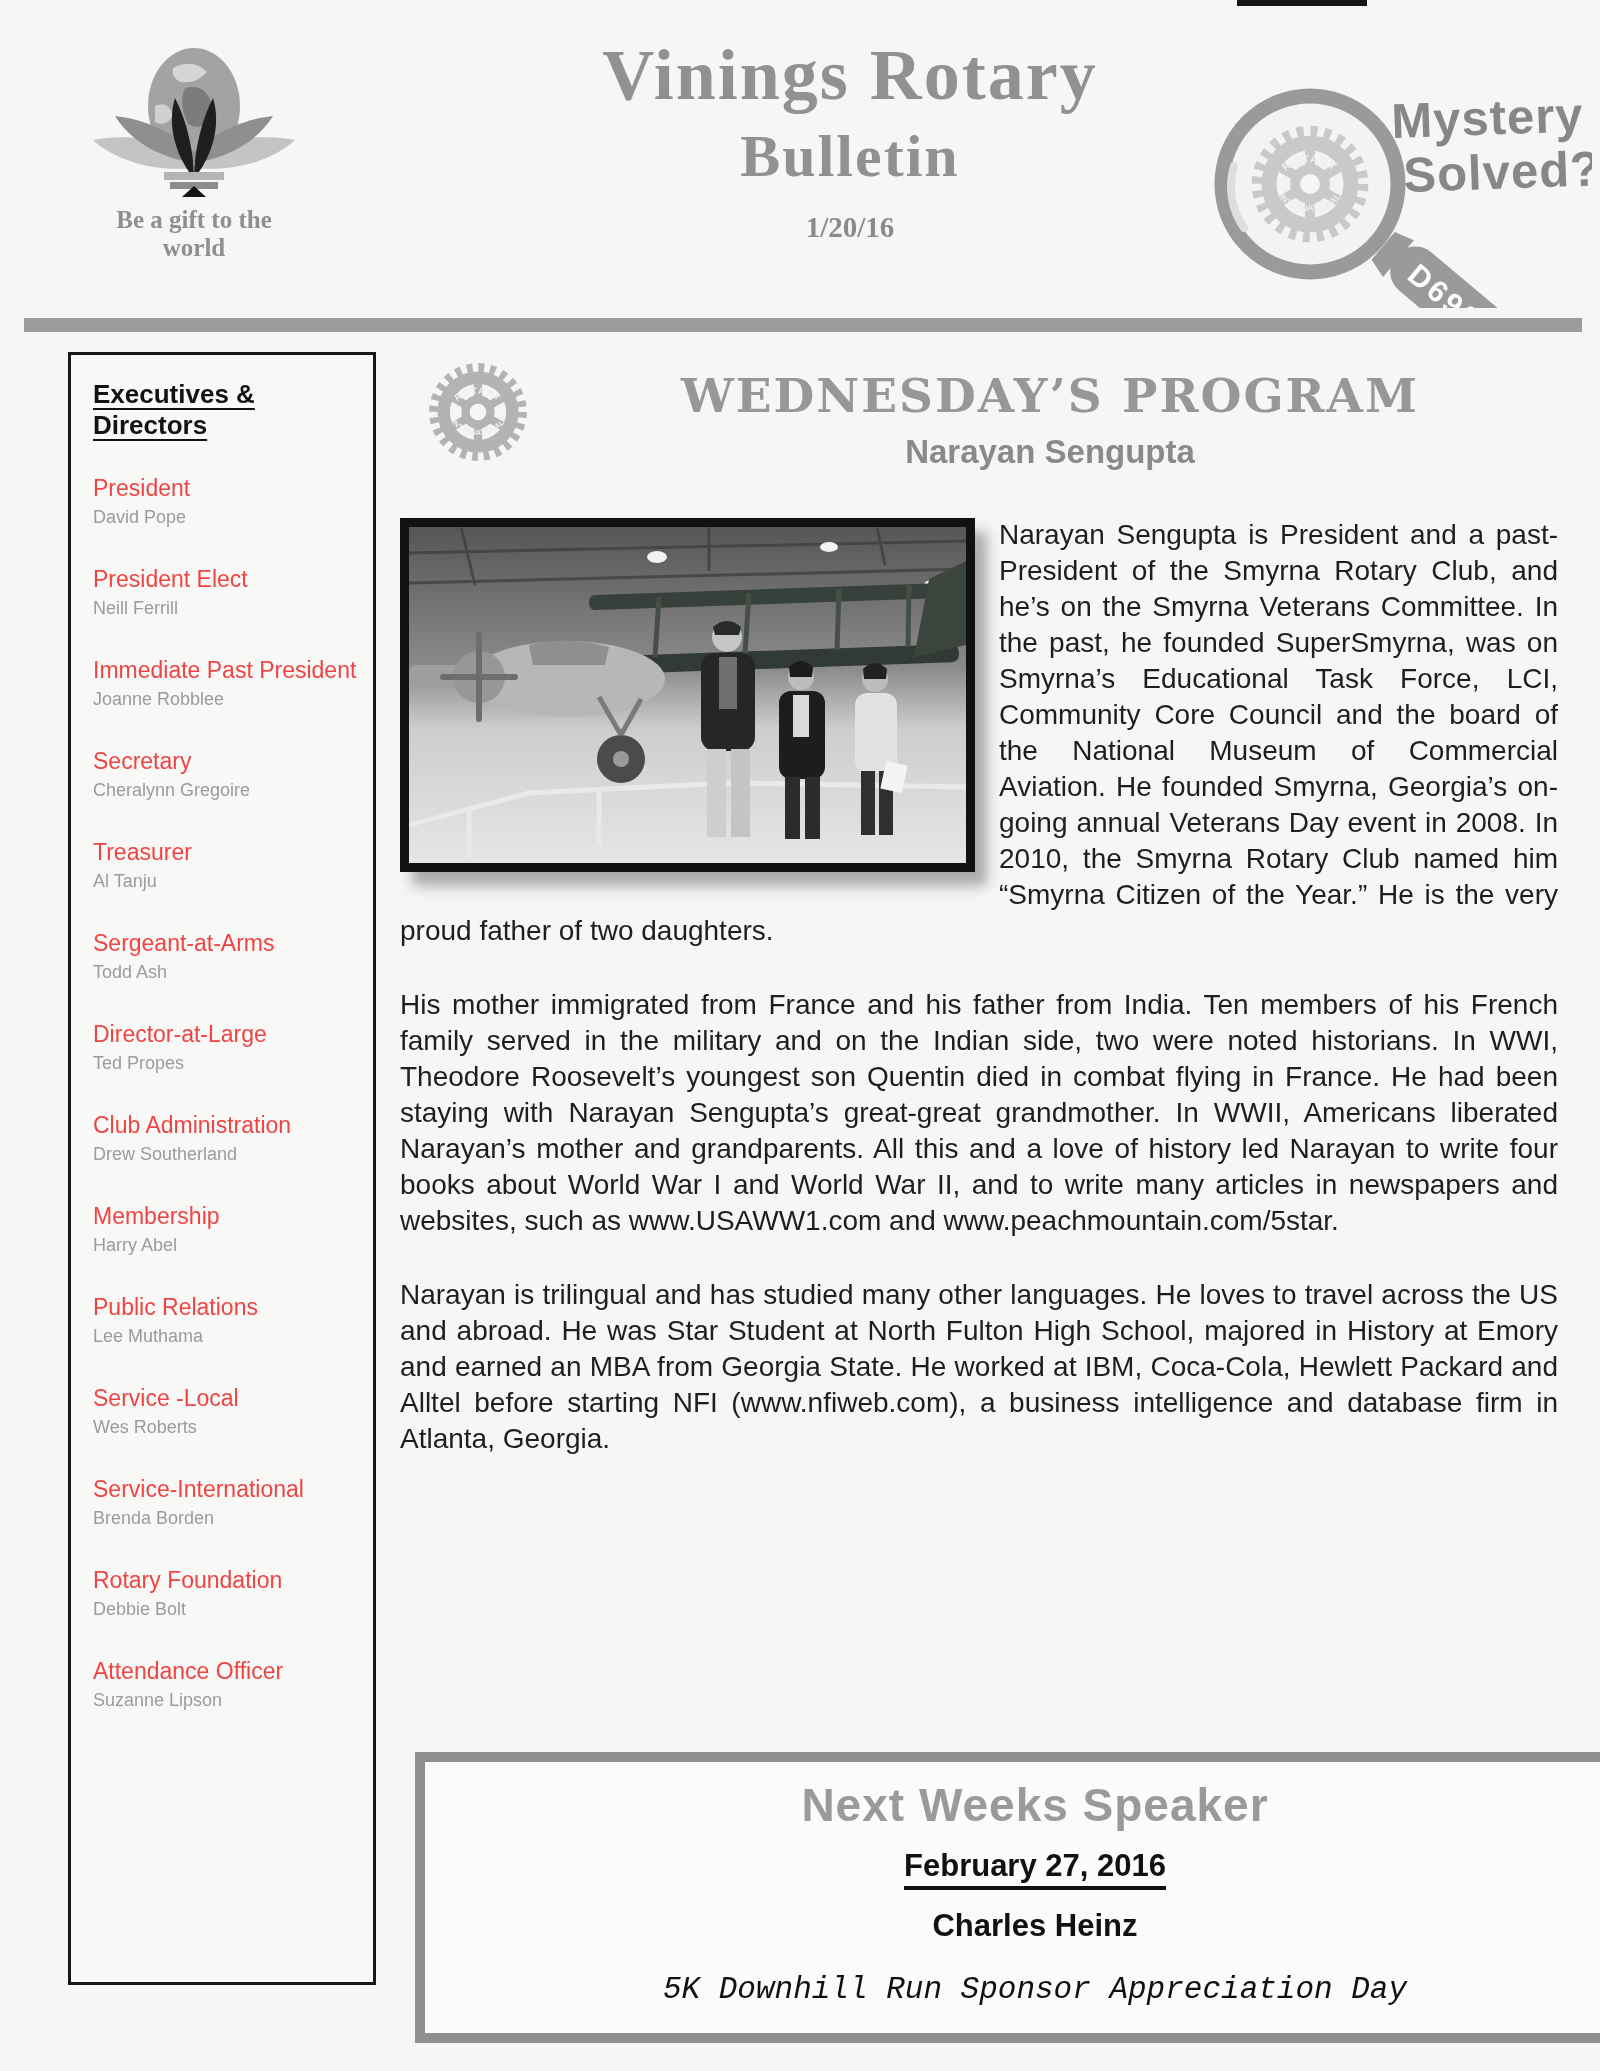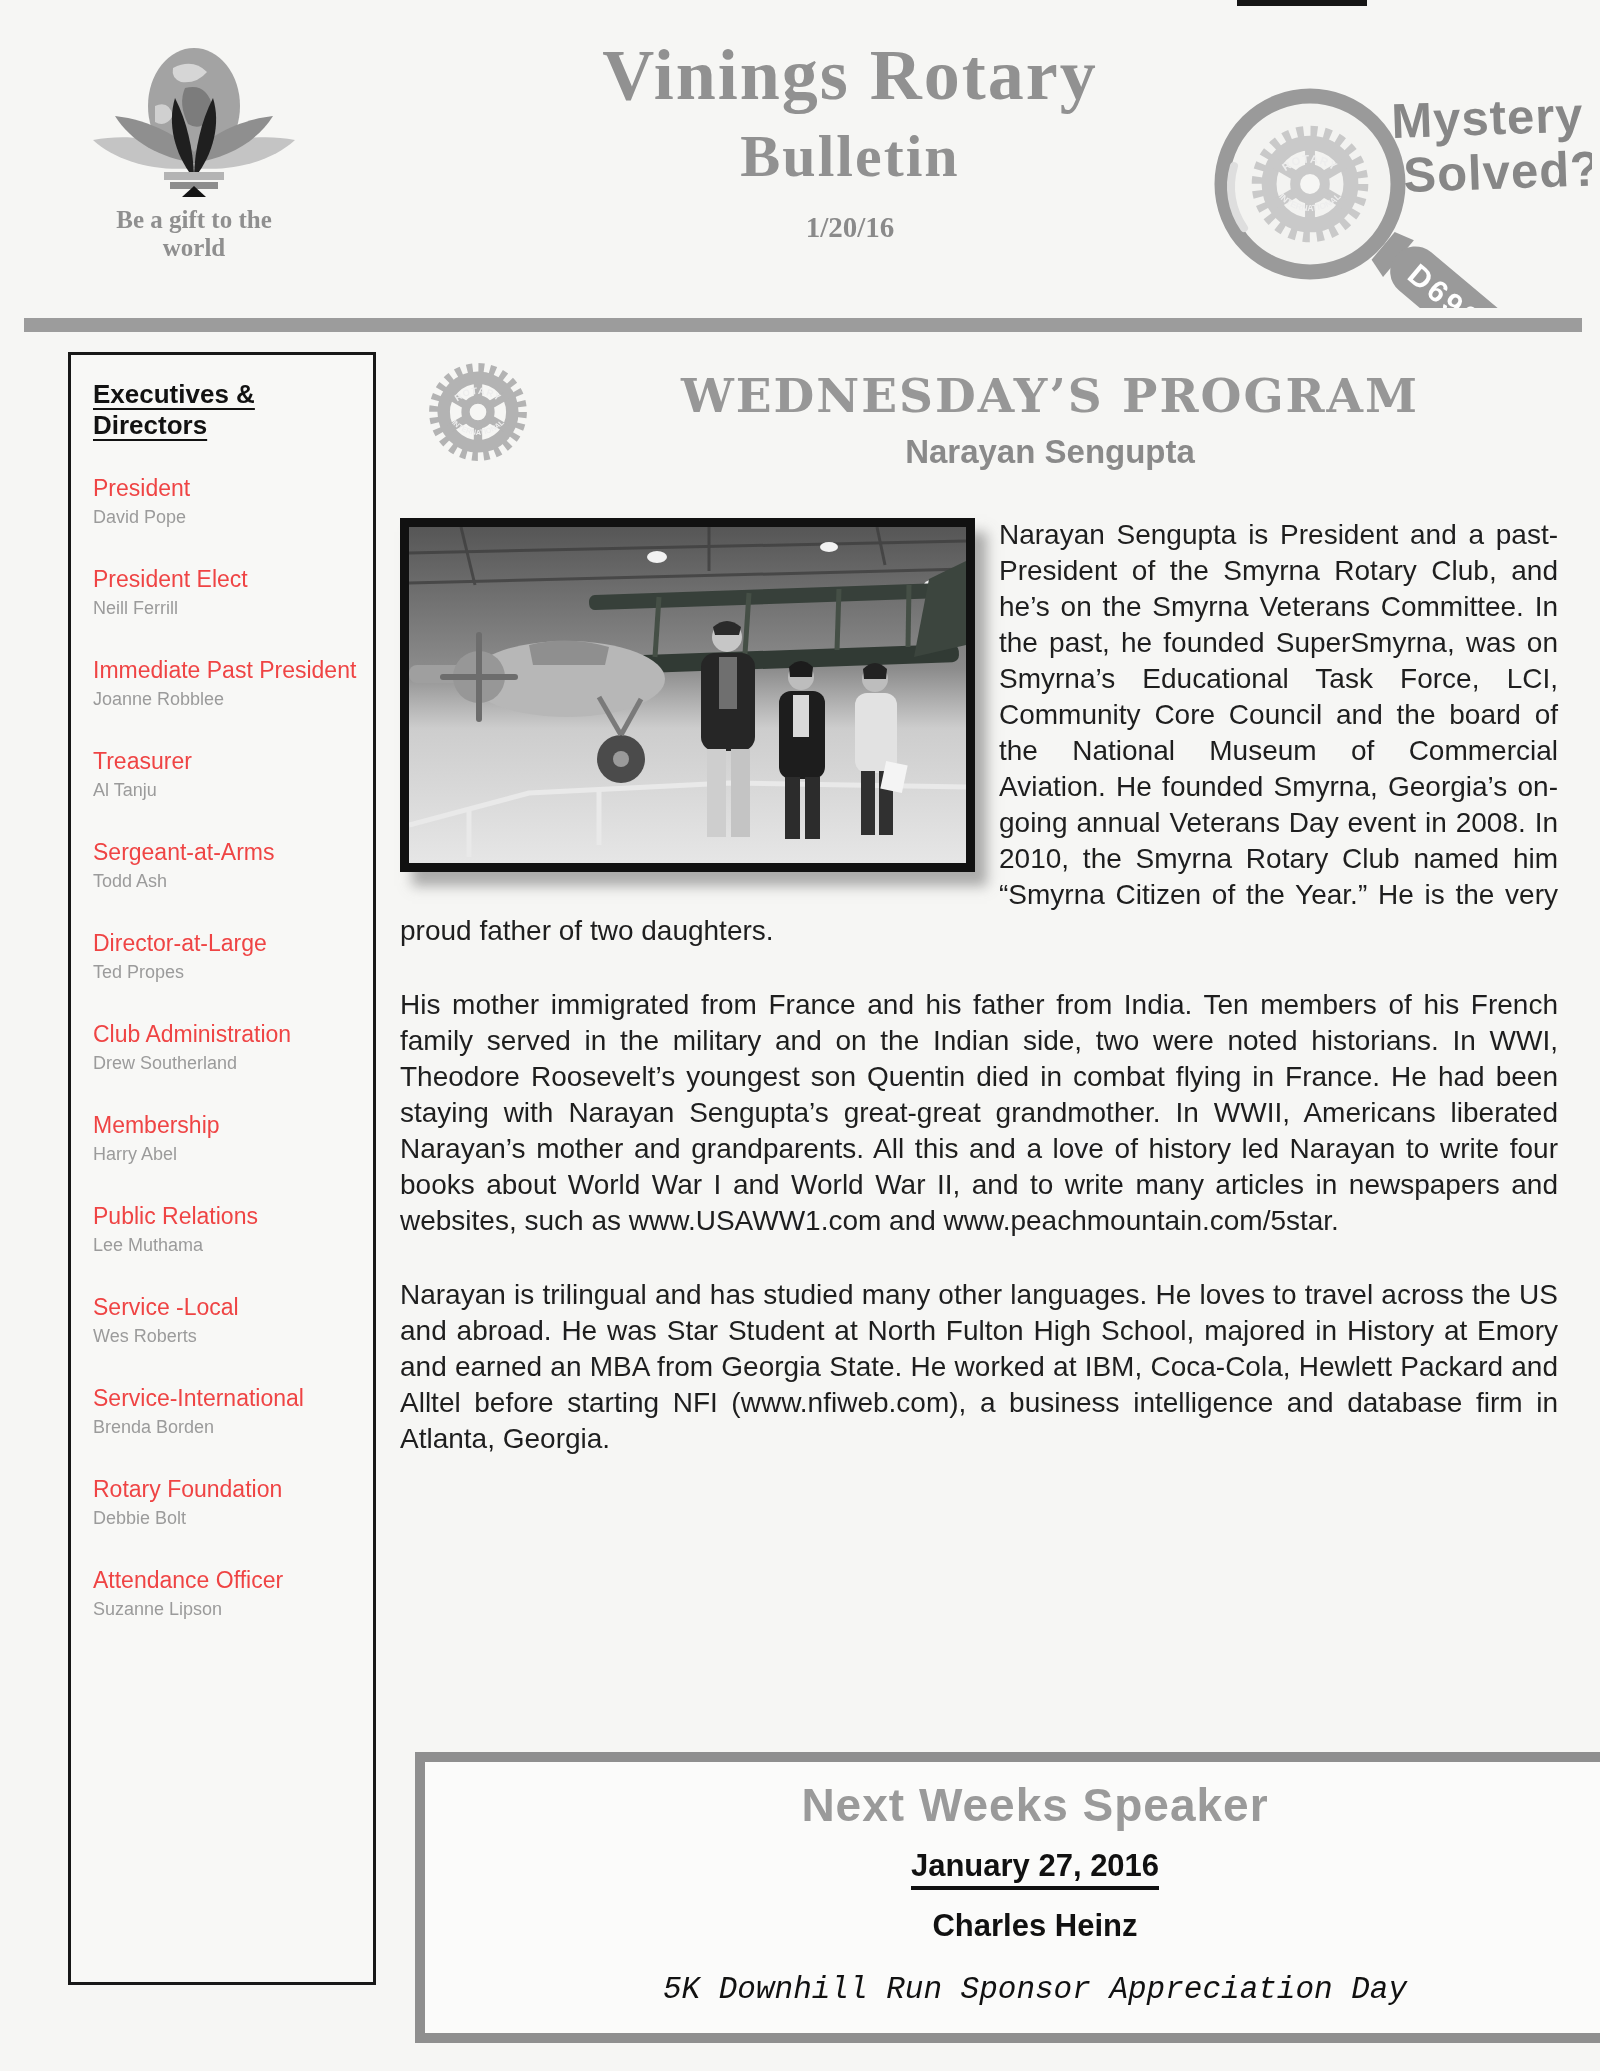--- a/index.html
+++ b/index.html
@@ -147,20 +147,24 @@
       </div>
     <div class="exec-item">
         <div class="exec-role">President Elect</div>
         <div class="exec-name">Neill Ferrill</div>
       </div>
     <div class="exec-item">
         <div class="exec-role">Immediate Past President</div>
         <div class="exec-name">Joanne Robblee</div>
       </div>
     <div class="exec-item">
+        <div class="exec-role">Secretary</div>
+        <div class="exec-name">Cheralynn Gregoire</div>
+      </div>
+    <div class="exec-item">
         <div class="exec-role">Treasurer</div>
         <div class="exec-name">Al Tanju</div>
       </div>
     <div class="exec-item">
         <div class="exec-role">Sergeant-at-Arms</div>
         <div class="exec-name">Todd Ash</div>
       </div>
     <div class="exec-item">
         <div class="exec-role">Director-at-Large</div>
         <div class="exec-name">Ted Propes</div>
@@ -286,18 +290,18 @@
         </g>
       </svg>
     </figure>
     <p>Narayan Sengupta is President and a past-President of the Smyrna Rotary Club, and he’s on the Smyrna Veterans Committee. In the past, he founded SuperSmyrna, was on Smyrna’s Educational Task Force, LCI, Community Core Council and the board of the National Museum of Commercial Aviation.  He founded Smyrna, Georgia’s on-going annual Veterans Day event in 2008. In 2010, the Smyrna Rotary Club named him “Smyrna Citizen of the Year.” He is the very proud father of two daughters.</p>
     <p>His mother immigrated from France and his father from India.  Ten members of his French family served in the military and on the Indian side, two were noted historians.  In WWI, Theodore Roosevelt’s youngest son Quentin died in combat flying in France.  He had been staying with Narayan Sengupta’s great-great grandmother.  In WWII, Americans liberated Narayan’s mother and grandparents.  All this and a love of history led Narayan to write four books about World War I and World War II, and to write many articles in newspapers and websites, such as www.USAWW1.com and www.peachmountain.com/5star.</p>
     <p>Narayan is trilingual and has studied many other languages.  He loves to travel across the US and abroad. He was Star Student at North Fulton High School, majored in History at Emory and earned an MBA from Georgia State.  He worked at IBM, Coca-Cola, Hewlett Packard and Alltel before starting NFI (www.nfiweb.com), a business intelligence and database firm in Atlanta, Georgia.</p>
   </div>
 
   <div class="next-box">
     <div class="next-title">Next Weeks Speaker</div>
-    <div><span class="next-date">January 27, 2016</span></div>
+    <div><span class="next-date">February 27, 2016</span></div>
     <div class="next-speaker">Charles Heinz</div>
     <div class="next-topic">5K Downhill Run Sponsor Appreciation Day</div>
   </div>
 
 </div>
 
 </body></html>

